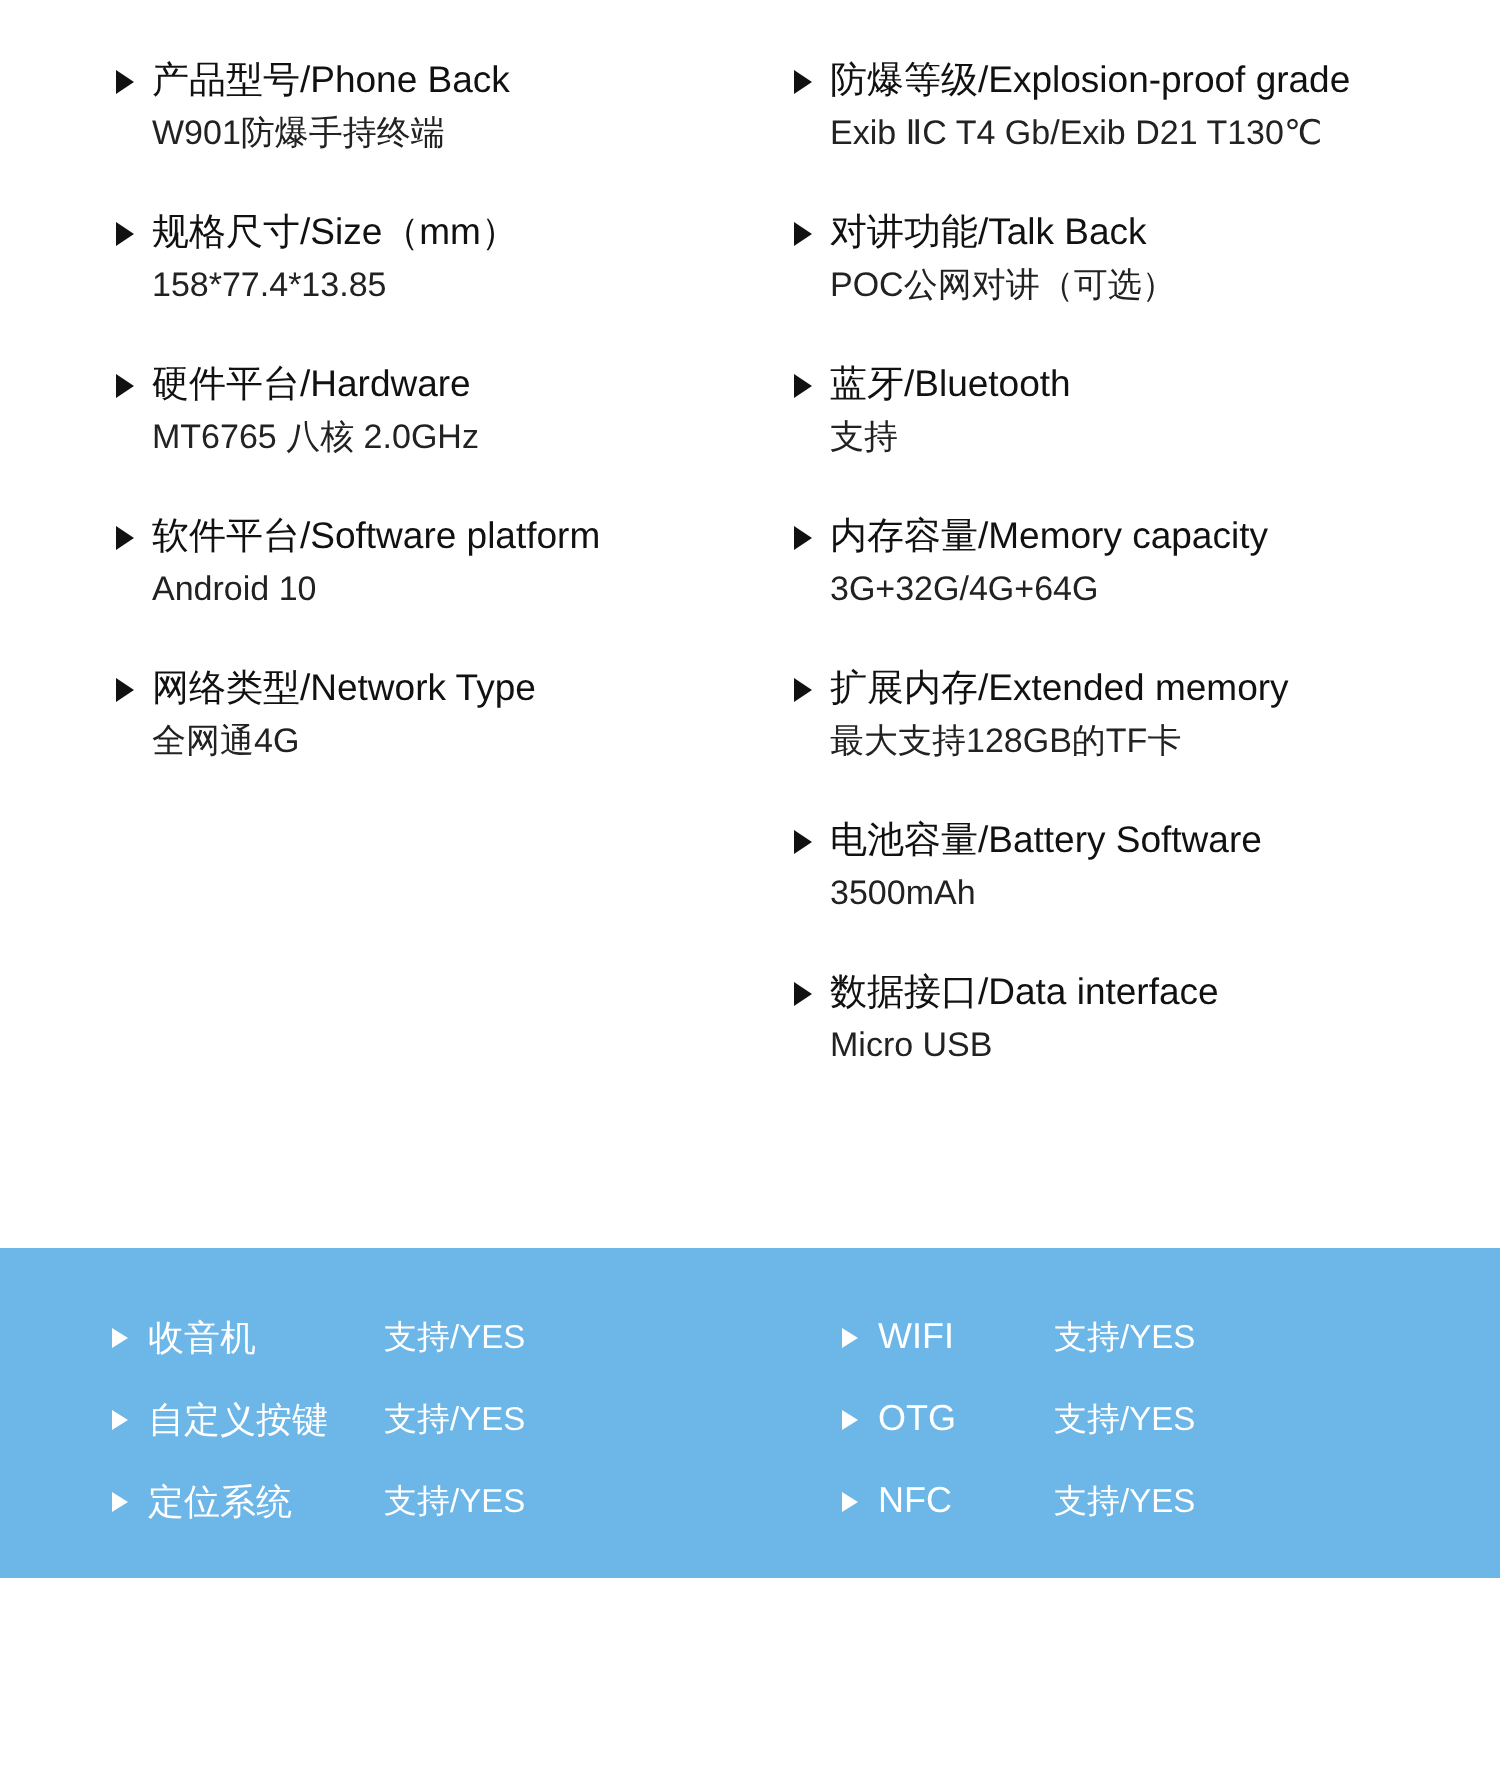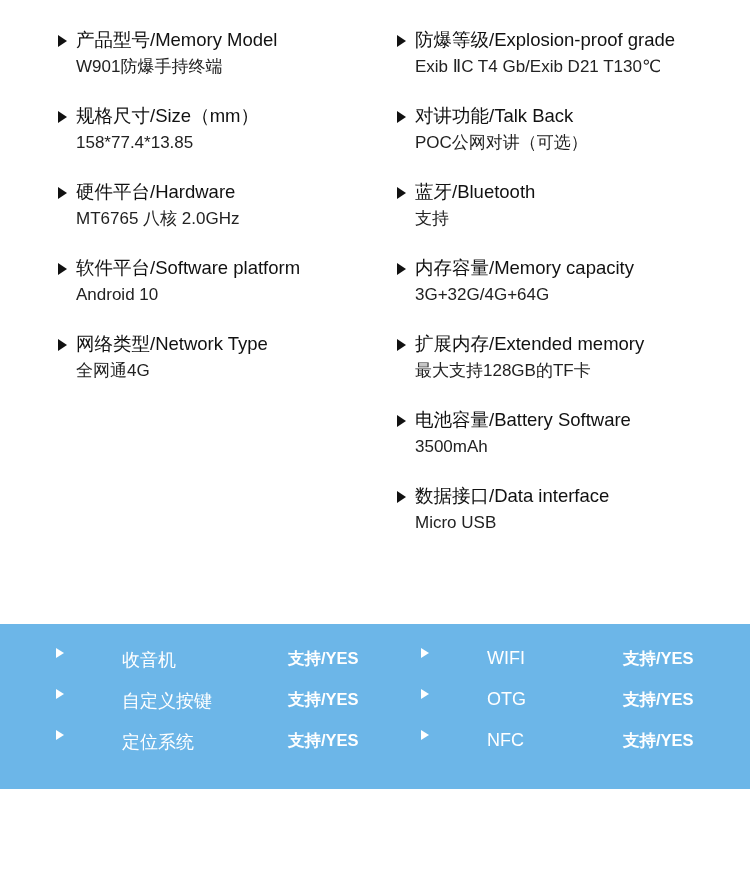--- a/index.html
+++ b/index.html
@@ -92,22 +92,22 @@
   }
   .blue-col {
     width: 50%;
     box-sizing: border-box;
   }
   .blue-col.left  { padding-left: 56px; }
   .blue-col.right { padding-left: 46px; }
 
   .blue-row {
     display: flex;
+    align-items: center;
     height: 41px;
-    gap: 48px;
   }
   .tri-w {
     width: 0;
     height: 0;
     border-left: 8px solid #ffffff;
     border-top: 5.5px solid transparent;
     border-bottom: 5.5px solid transparent;
     margin-right: 10px;
     flex: none;
   }
@@ -118,21 +118,20 @@
     flex: none;
     white-space: nowrap;
   }
   .blue-col.right .blue-label {
     width: 88px;
   }
   .blue-value {
     font-size: 16.5px;
     color: #ffffff;
     white-space: nowrap;
-    font-weight: bold;
   }
 
   
   .bottom-strip {
     position: absolute;
     left: 0;
     top: 789px;
     width: 750px;
     height: 102px;
     background: #ffffff;
@@ -144,21 +143,21 @@
 <div class="sheet">
 
   <div class="spec-area">
     <div class="spec-grid">
 
       <div class="spec-col left">
 
         <div class="spec-item">
           <div class="spec-title-row">
             <span class="tri"></span>
-            <span class="spec-title">产品型号/Memory Model</span>
+            <span class="spec-title">产品型号/Phone Back</span>
           </div>
           <div class="spec-value">W901防爆手持终端</div>
         </div>
 
         <div class="spec-item">
           <div class="spec-title-row">
             <span class="tri"></span>
             <span class="spec-title">规格尺寸/Size（mm）</span>
           </div>
           <div class="spec-value">158*77.4*13.85</div>

